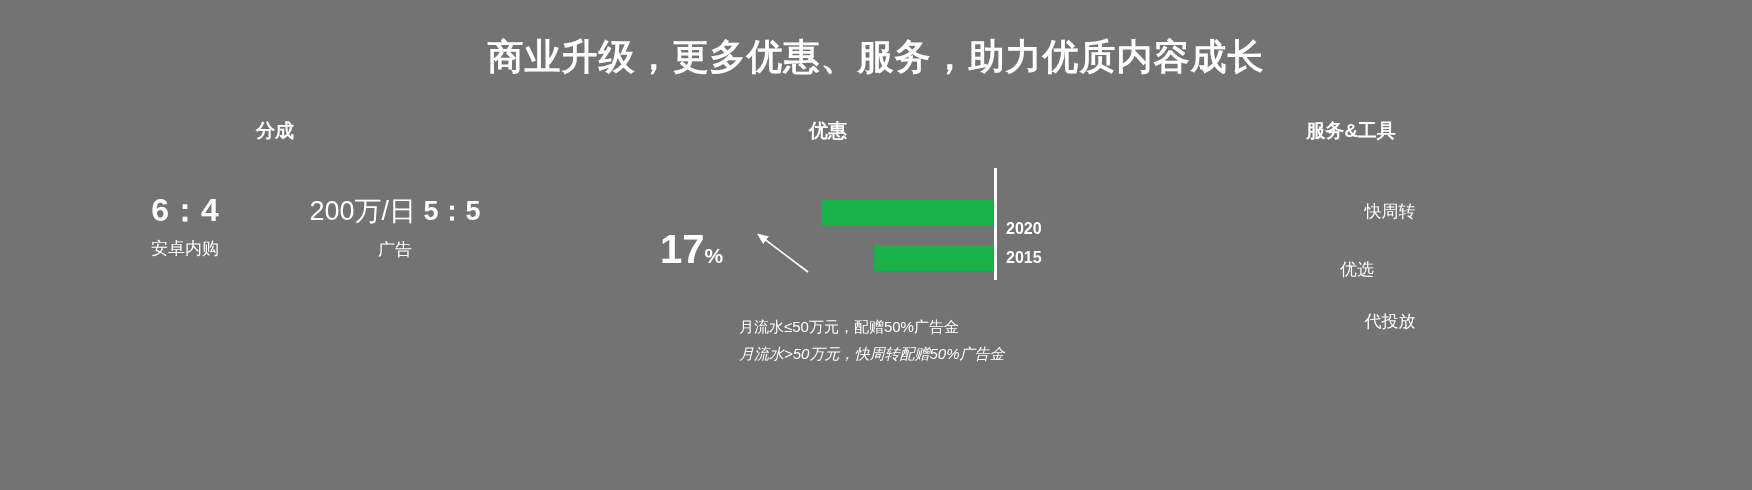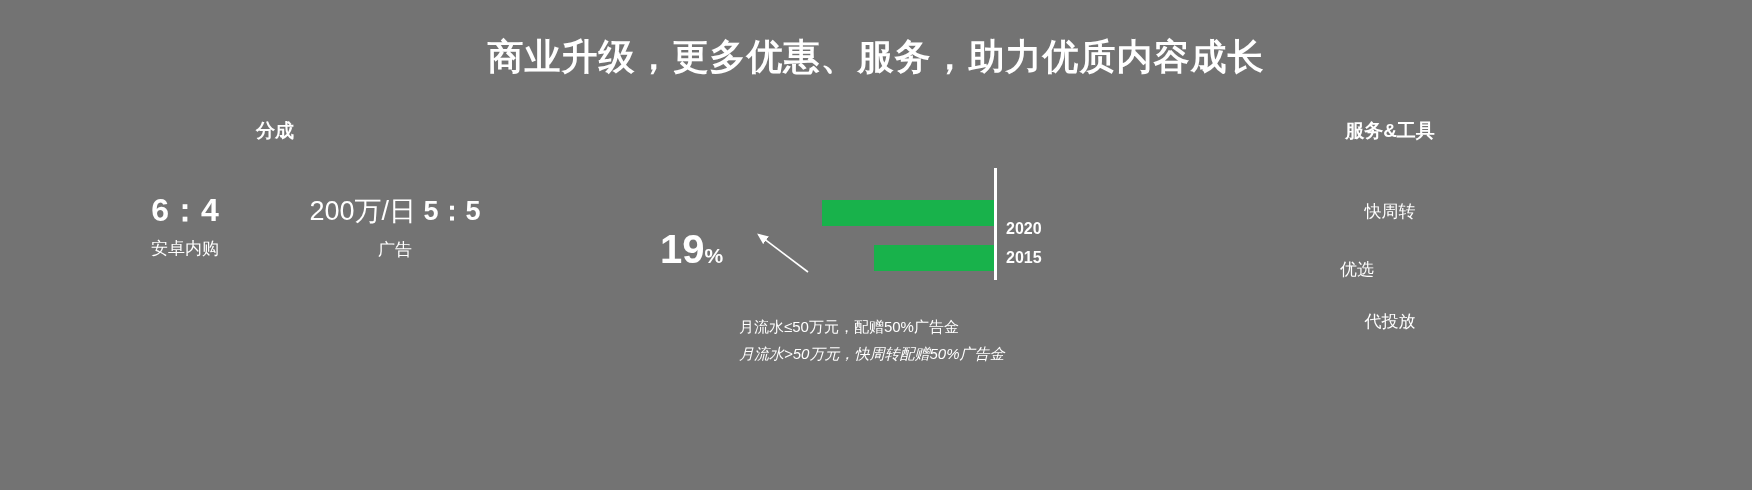--- a/index.html
+++ b/index.html
@@ -41,21 +41,21 @@
   .col-header {
     position: absolute;
     font-size: 19px;
     font-weight: bold;
     color: #ffffff;
     white-space: nowrap;
     text-align: center;
   }
   #header-share   { left: 190px; top: 118px; width: 170px; }
   #header-promo   { left: 743px; top: 118px; width: 170px; }
-  #header-service { left: 1305px; top: 118px; width: 170px; }
+  #header-service { left: 1266px; top: 118px; width: 170px; }
 
   
   .share-block {
     position: absolute;
     text-align: center;
     white-space: nowrap;
   }
   .share-ratio {
     font-size: 32px;
     font-weight: bold;
@@ -165,20 +165,21 @@
   #service-2 { left: 1290px; top: 310px; }
 </style>
 </head>
 <body style="background: rgb(20, 26, 51);">
 
 <div id="slide">
 
   <div class="slide-title">商业升级，更多优惠、服务，助力优质内容成长</div>
 
   <div class="col-header" id="header-share">分成</div>
+  <div class="col-header" id="header-promo">优惠</div>
   <div class="col-header" id="header-service">服务&amp;工具</div>
 
   <div class="share-block" id="share-android">
     <div class="share-ratio">6：4</div>
     <div class="share-caption">安卓内购</div>
   </div>
 
   <div class="share-block" id="share-ads">
     <div class="ads-line">
       <span class="amount">200万/日</span>
@@ -189,21 +190,21 @@
 
   <div id="chart">
     <div class="chart-axis" style="background: rgb(255, 255, 255);"></div>
     <div class="bar" id="bar-2020" style="width: 172px; left: 122px; background: rgb(24, 178, 75);"></div>
     <div class="bar" id="bar-2019" style="width: 120px; left: 174px; background: rgb(24, 178, 75);"></div>
     <div class="bar-label" id="label-2020">2020</div>
     <div class="bar-label" id="label-2019">2015</div>
   </div>
 
   <div id="growth-value">
-    <span>19</span><span class="pct">%</span>
+    <span>17</span><span class="pct">%</span>
   </div>
 
   <svg id="growth-arrow" viewBox="0 0 60 48">
     <defs>
       <marker id="arrowhead" markerWidth="7" markerHeight="7" refX="5.5" refY="3" orient="auto">
         <polygon points="0 0, 7 3, 0 6" fill="#ffffff"></polygon>
       </marker>
     </defs>
     <line x1="56" y1="44" x2="7" y2="7" stroke="#ffffff" stroke-width="1.6" marker-end="url(#arrowhead)"></line>
   </svg>

